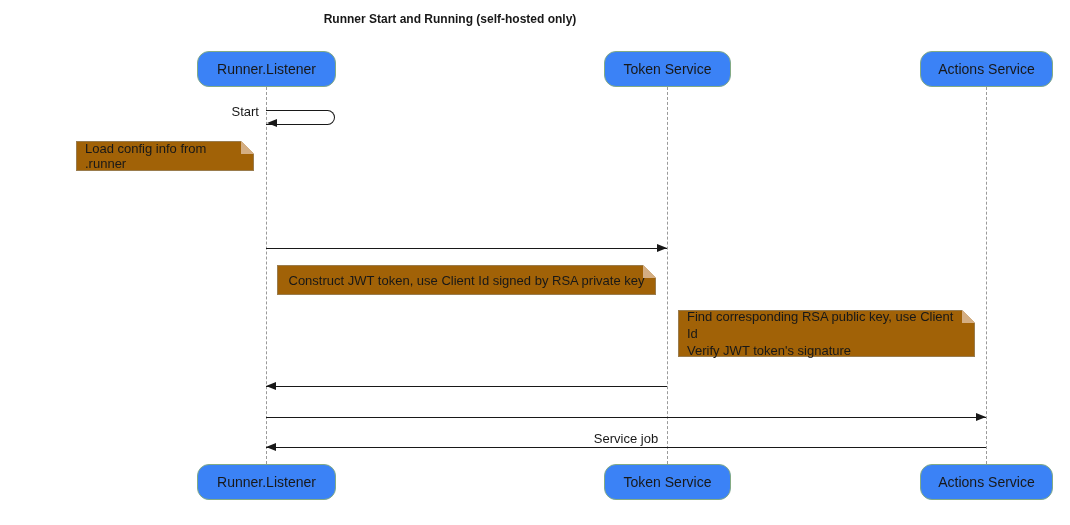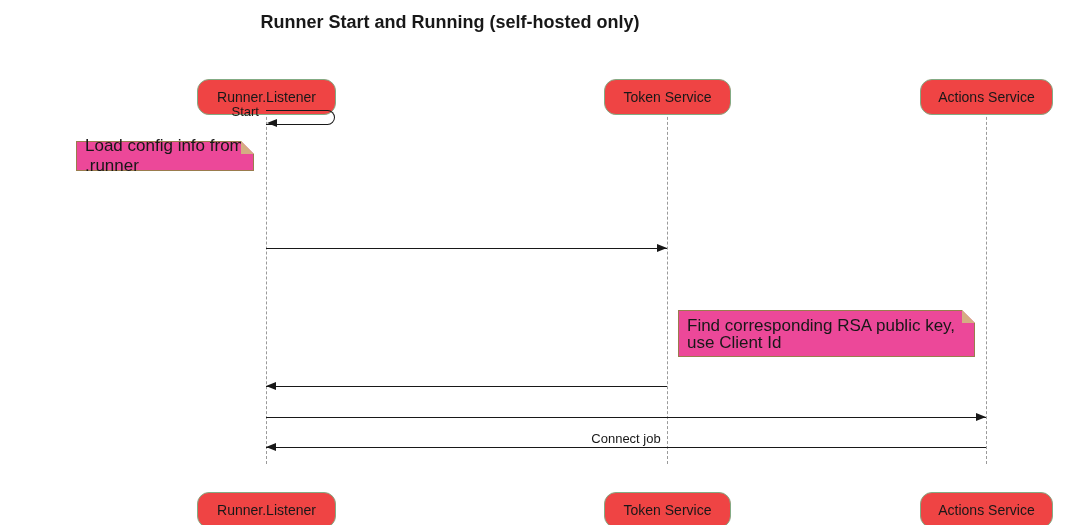--- a/index.html
+++ b/index.html
@@ -2,37 +2,36 @@
 <html><head>
 <meta charset="utf-8">
 <style>
   html,body { margin:0; padding:0; background:#ffffff; }
   .canvas {
     position:relative; width:1070px; height:525px; background:#ffffff;
     font-family:"Liberation Sans", sans-serif; color:#181818; overflow:hidden;
   }
   .title {
     position:absolute; left:0; top:12px; width:900px; text-align:center;
-    font-size:18px; font-weight:bold;
+    font-size:12px; font-weight:bold;
   }
   .participant {
     position:absolute; height:36px; box-sizing:border-box;
-    background:#ef4444; border:1px solid #83ab84; border-radius:12px;
+    background:#3b82f6; border:1px solid #83ab84; border-radius:12px;
     display:flex; align-items:center; justify-content:center;
     font-size:14px;
-    margin-top:28px;
   }
   .lifeline {
     position:absolute; top:87px; height:377px; width:0;
     border-left:1px dashed #9a9a9a;
   }
   .note {
     position:absolute; box-sizing:border-box;
-    background:#ec4899; border:1px solid #9a7c4d;
-    font-size:17px; padding:12px 8px;
+    background:#a16207; border:1px solid #9a7c4d;
+    font-size:13px; padding:12px 8px;
     display:flex; align-items:center; justify-content:center;
   }
   .note.multiline {
     flex-direction:column; align-items:flex-start; 
     line-height:17px;
   }
   .note::before {
     content:""; position:absolute; top:-1px; right:-1px; width:13px; height:13px;
     background:#ffffff; clip-path:polygon(0 0,100% 0,100% 100%);
   }
@@ -78,32 +77,34 @@
 
   <div class="start-label">Start</div>
   <div class="self-loop"></div>
   <div class="arrow-left" style="left:267px; top:119px"></div>
 
   <div class="note" style="left:76px; top:141px; width:178px; height:30px">Load config info from .runner</div>
 
   <div class="msg-line" style="left:266px; top:248px; width:401px"></div>
   <div class="arrow-right" style="left:657px; top:244px"></div>
 
+  <div class="note" style="left:277px; top:265px; width:379px; height:30px">Construct JWT token, use Client Id signed by RSA private key</div>
 
   <div class="note multiline" style="left:678px; top:310px; width:297px; height:47px">
     <span>Find corresponding RSA public key, use Client Id</span>
+    <span>Verify JWT token's signature</span>
   </div>
 
   <div class="msg-line" style="left:266px; top:386px; width:401px"></div>
   <div class="arrow-left" style="left:266px; top:382px"></div>
 
   <div class="msg-line" style="left:266px; top:417px; width:720px"></div>
   <div class="arrow-right" style="left:976px; top:413px"></div>
 
-  <div class="msg-label" style="left:266px; top:431px; width:720px">Connect job</div>
+  <div class="msg-label" style="left:266px; top:431px; width:720px">Service job</div>
   <div class="msg-line" style="left:266px; top:447px; width:720px"></div>
   <div class="arrow-left" style="left:266px; top:443px"></div>
 
   <div class="participant" style="left:197px; top:464px; width:139px">Runner.Listener</div>
   <div class="participant" style="left:604px; top:464px; width:127px">Token Service</div>
   <div class="participant" style="left:920px; top:464px; width:133px">Actions Service</div>
 
 </div>
 
 </body></html>

